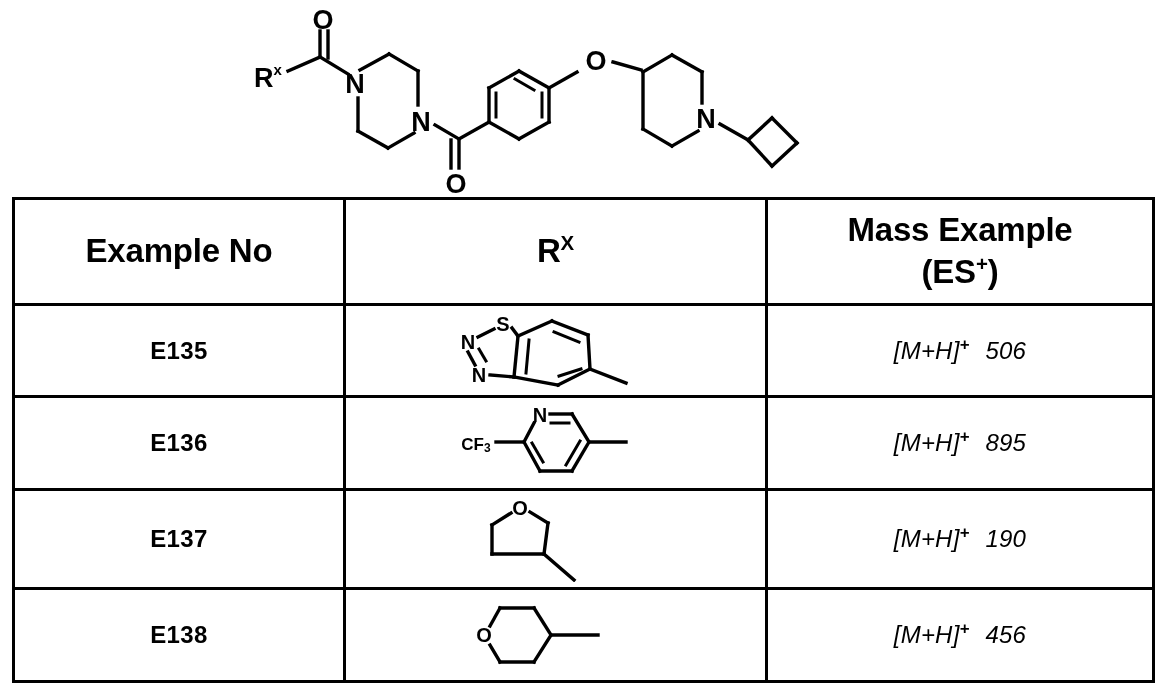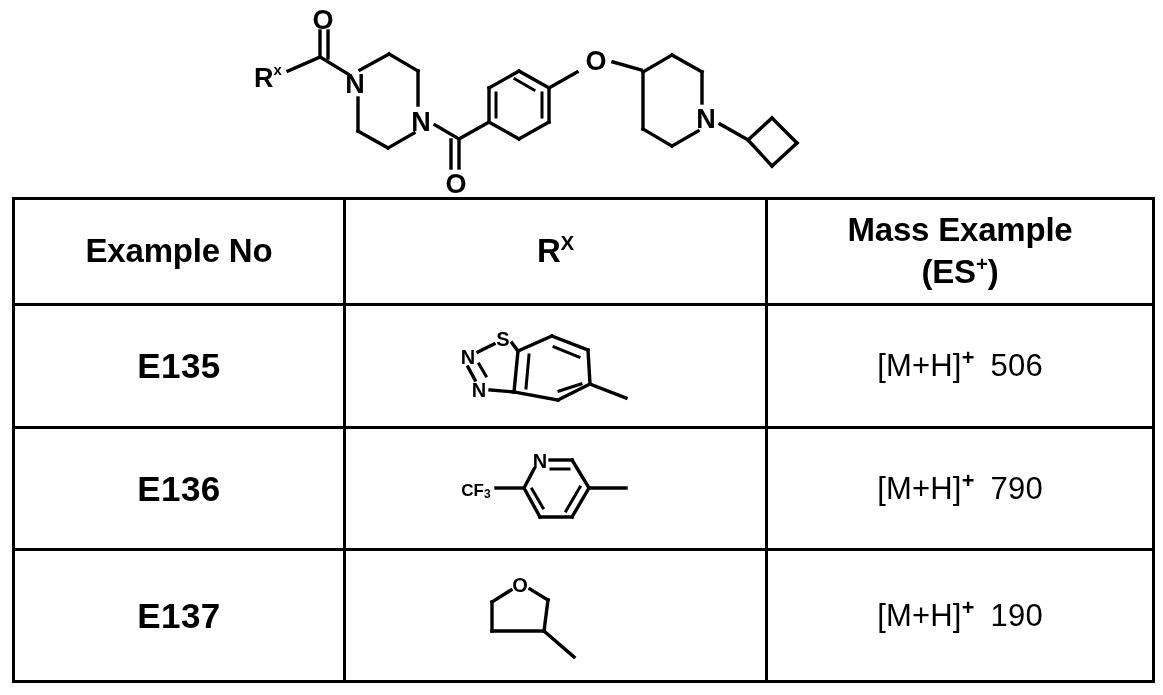--- a/index.html
+++ b/index.html
@@ -77,29 +77,30 @@
     vertical-align: super;
     line-height: 0;
   }
   .hdr-sub {
     display: block;
     margin-top: 5px;
   }
 
   .example-cell {
     font-weight: bold;
-    font-size: 35px;
+    font-size: 24px;
     letter-spacing: 0.4px;
   }
 
   .ms-cell {
-    font-size: 31px;
+    font-size: 24px;
     font-weight: normal;
     letter-spacing: 0.2px;
     white-space: nowrap;
+    font-style: italic;
   }
   .ms-cell .plus {
     font-size: 0.70em;
     font-weight: bold;
     vertical-align: super;
     line-height: 0;
   }
   .ms-cell .gap { display: inline-block; width: 16px; }
 
   .struct-cell svg { display: block; margin: 0 auto; }
@@ -281,21 +282,21 @@
 
               <path class="bond" d="M 124 68 L 92 68"></path>
 
               <path class="bond" d="M 92 68 L 76 39"></path>
               <path class="bond-thin" d="M 95 59 L 84 40"></path>
 
               <path class="bond" d="M 141 39 L 178 39"></path>
             </svg>
           </td>
 
-          <td class="ms-cell"><span>[M+H]</span><span class="plus">+</span><span class="gap"></span><span>790</span></td>
+          <td class="ms-cell"><span>[M+H]</span><span class="plus">+</span><span class="gap"></span><span>895</span></td>
         </tr>
 
         <tr class="body-row-3">
           <td class="example-cell">E137</td>
 
           <td class="struct-cell">
             <svg width="215" height="86" viewBox="0 0 215 86" xmlns="http://www.w3.org/2000/svg">
 
               <text class="atom" x="72" y="12" font-size="20">O</text>
               <path class="bond" d="M 63 17 L 44 29"></path>
@@ -304,17 +305,37 @@
               <path class="bond" d="M 96 58 L 100 27"></path>
               <path class="bond" d="M 100 27 L 82 16"></path>
 
               <path class="bond" d="M 96 58 L 126 84"></path>
             </svg>
           </td>
 
           <td class="ms-cell"><span>[M+H]</span><span class="plus">+</span><span class="gap"></span><span>190</span></td>
         </tr>
 
+        <tr class="body-row-4">
+          <td class="example-cell">E138</td>
+
+          <td class="struct-cell">
+            <svg width="215" height="74" viewBox="0 0 215 74" xmlns="http://www.w3.org/2000/svg">
+
+              <text class="atom" x="36" y="37" font-size="20">O</text>
+              <path class="bond" d="M 42 28 L 52 10"></path>
+              <path class="bond" d="M 52 10 L 86 10"></path>
+              <path class="bond" d="M 86 10 L 103 37"></path>
+              <path class="bond" d="M 103 37 L 86 64"></path>
+              <path class="bond" d="M 86 64 L 52 64"></path>
+              <path class="bond" d="M 52 64 L 42 47"></path>
+
+              <path class="bond" d="M 103 37 L 150 37"></path>
+            </svg>
+          </td>
+
+          <td class="ms-cell"><span>[M+H]</span><span class="plus">+</span><span class="gap"></span><span>456</span></td>
+        </tr>
       </tbody>
     </table>
   </div>
 
 </div>
 
 </body></html>

